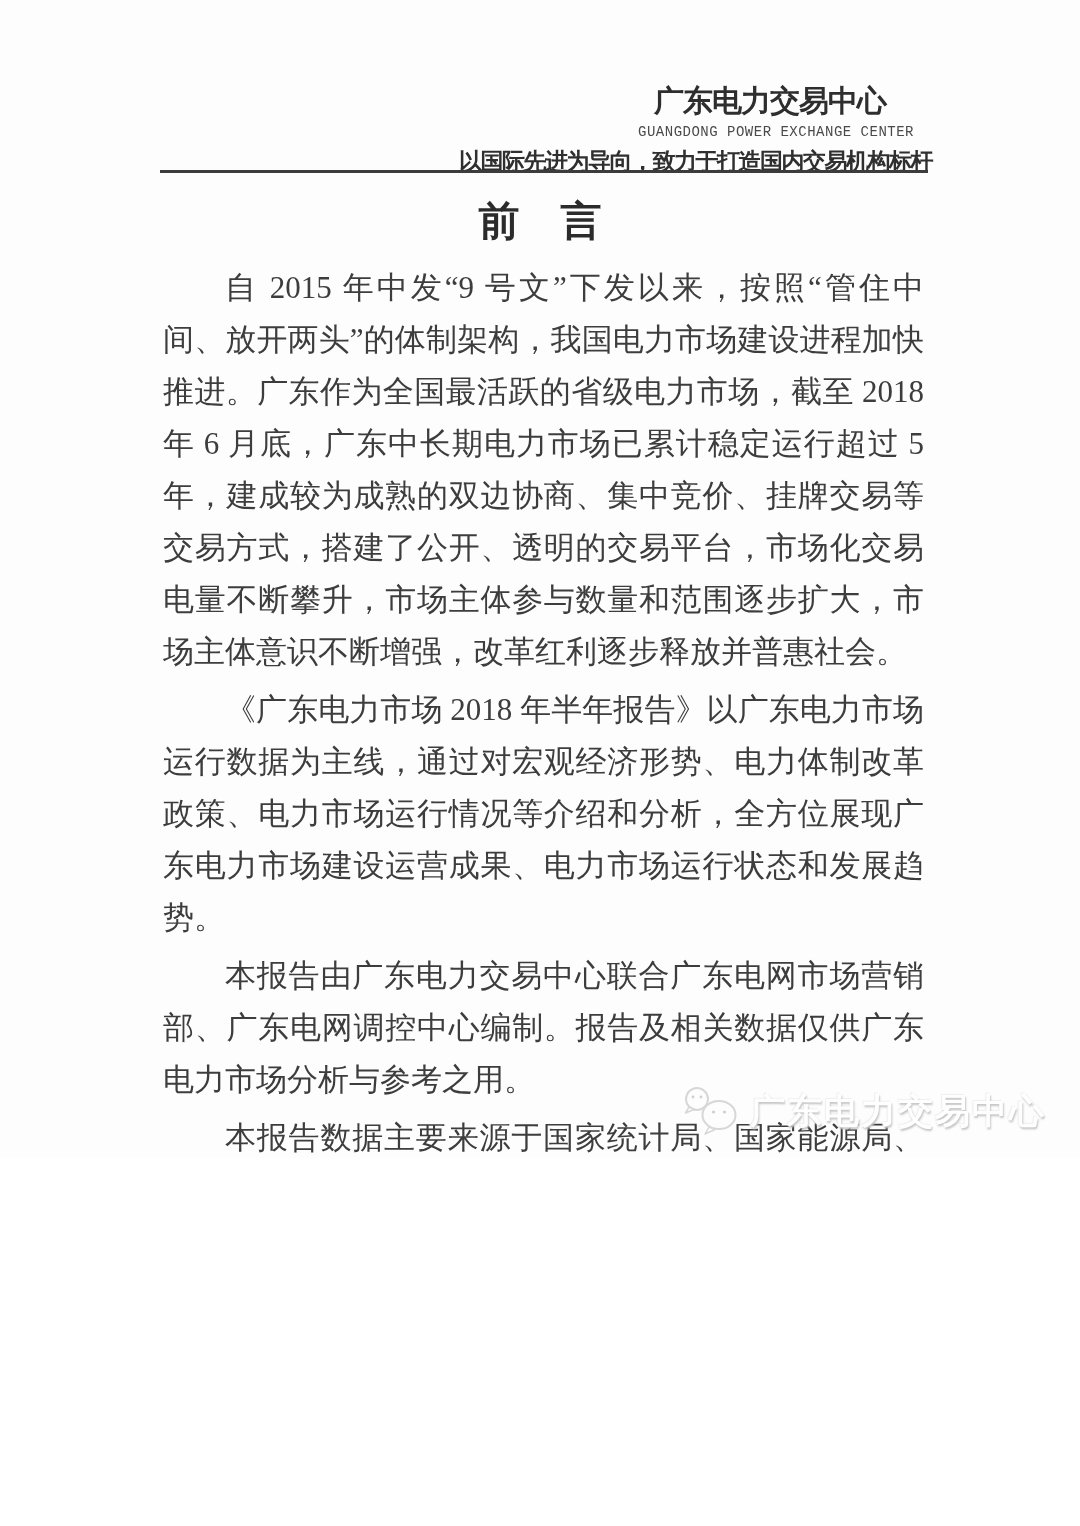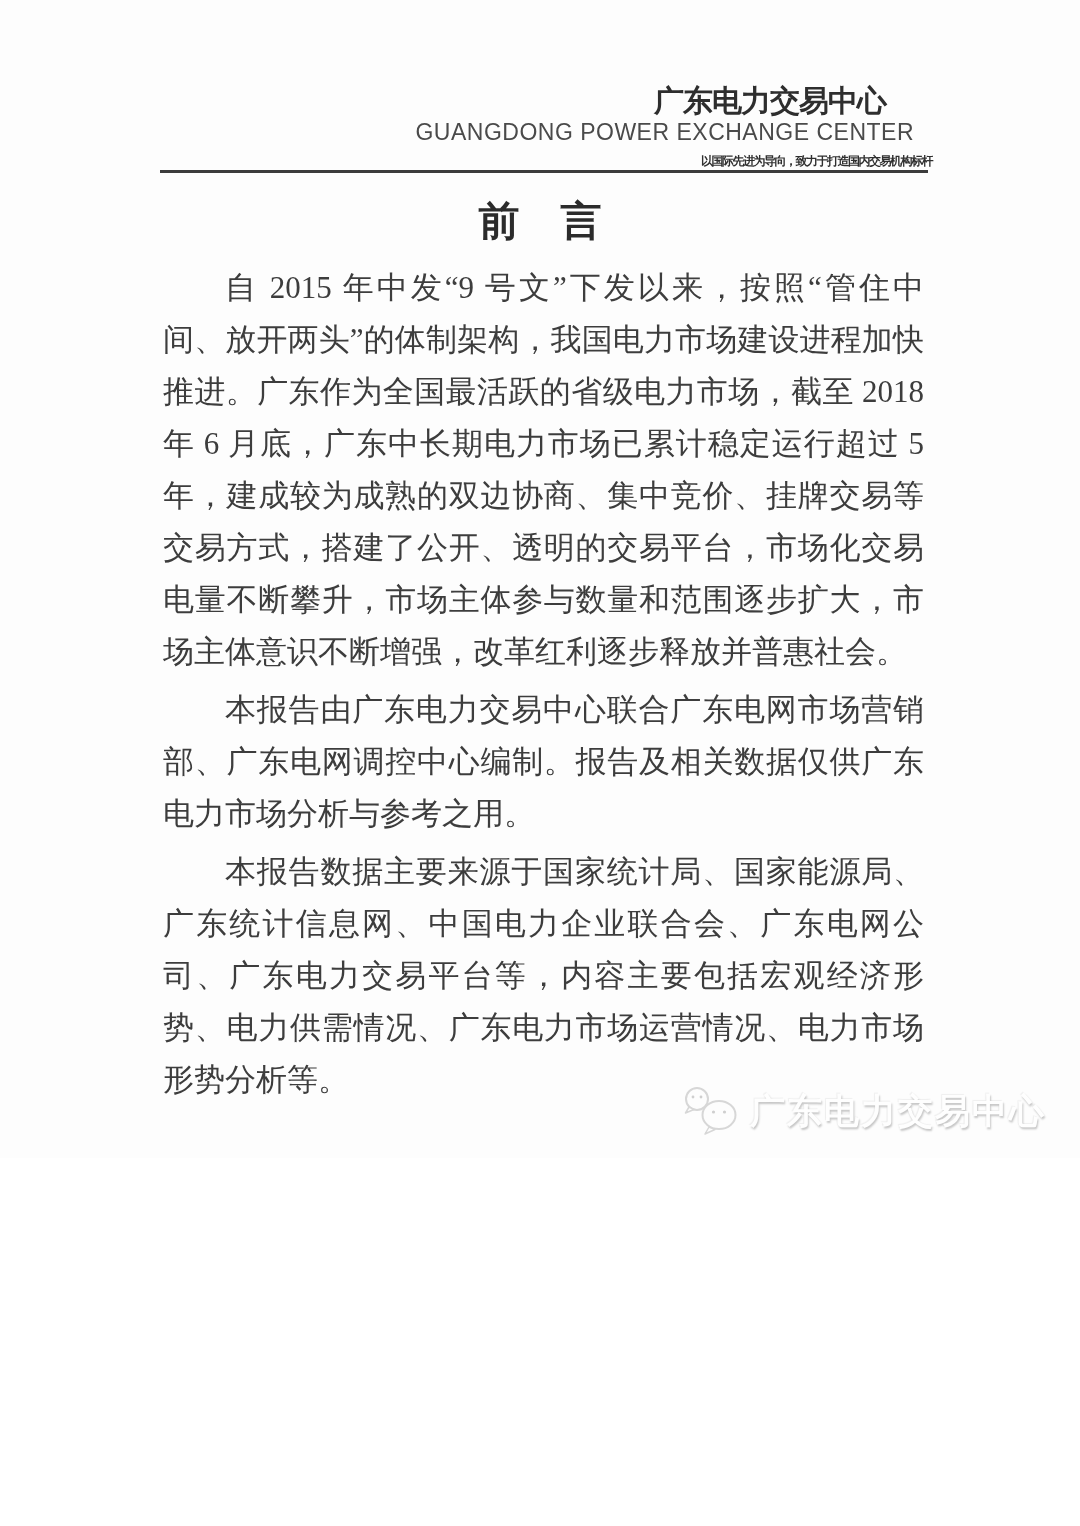--- a/index.html
+++ b/index.html
@@ -27,32 +27,32 @@
   .org-cn {
     font-family: "Liberation Sans", "DejaVu Sans", sans-serif;
     font-weight: bold;
     font-size: 30px;
     letter-spacing: -1px;
     color: #2e2e2e;
     margin-right: 46px;
     line-height: 34px;
   }
   .org-en {
-    font-family: Liberation Sans, sans-serif;
-    font-size: 23px;
+    font-family: Liberation Mono, monospace;
+    font-size: 14px;
     letter-spacing: 0.5px;
     color: #4a4a4a;
     margin-top: 4px;
     margin-right: 18px;
     line-height: 20px;
   }
   .tagline {
     font-family: "Liberation Sans", "DejaVu Sans", sans-serif;
     font-weight: bold;
-    font-size: 12px;
+    font-size: 23px;
     letter-spacing: -1.5px;
     color: #2f2f2f;
     margin-top: 7px;
     margin-right: 0;
     line-height: 24px;
   }
   .rule {
     position: absolute;
     top: 170px;
     left: 160px;
@@ -123,20 +123,21 @@
     <div class="org-en">GUANGDONG POWER EXCHANGE CENTER</div>
     <div class="tagline">以国际先进为导向，致力于打造国内交易机构标杆</div>
   </header>
 
   <div class="rule"></div>
 
   <h1 class="page-title">前　言</h1>
 
   <main class="body-text">
     <p>自 2015 年中发“9 号文”下发以来，按照“管住中间、放开两头”的体制架构，我国电力市场建设进程加快推进。广东作为全国最活跃的省级电力市场，截至 2018 年 6 月底，广东中长期电力市场已累计稳定运行超过 5 年，建成较为成熟的双边协商、集中竞价、挂牌交易等交易方式，搭建了公开、透明的交易平台，市场化交易电量不断攀升，市场主体参与数量和范围逐步扩大，市场主体意识不断增强，改革红利逐步释放并普惠社会。</p>
+    <p>《广东电力市场 2018 年半年报告》以广东电力市场运行数据为主线，通过对宏观经济形势、电力体制改革政策、电力市场运行情况等介绍和分析，全方位展现广东电力市场建设运营成果、电力市场运行状态和发展趋势。</p>
     <p>本报告由广东电力交易中心联合广东电网市场营销部、广东电网调控中心编制。报告及相关数据仅供广东电力市场分析与参考之用。</p>
     <p>本报告数据主要来源于国家统计局、国家能源局、广东统计信息网、中国电力企业联合会、广东电网公司、广东电力交易平台等，内容主要包括宏观经济形势、电力供需情况、广东电力市场运营情况、电力市场形势分析等。</p>
   </main>
 
   <div class="watermark">
     <span class="wm-icon">
       <svg width="58" height="50" viewBox="0 0 58 50" xmlns="http://www.w3.org/2000/svg">
 
         <circle cx="15" cy="13" r="11" fill="#fdfdfd" stroke="#d7d7d7" stroke-width="2"></circle>
         <path d="M7 21 L3.5 27 L12 23.5 Z" fill="#fdfdfd" stroke="#d7d7d7" stroke-width="1.5" stroke-linejoin="round"></path>

